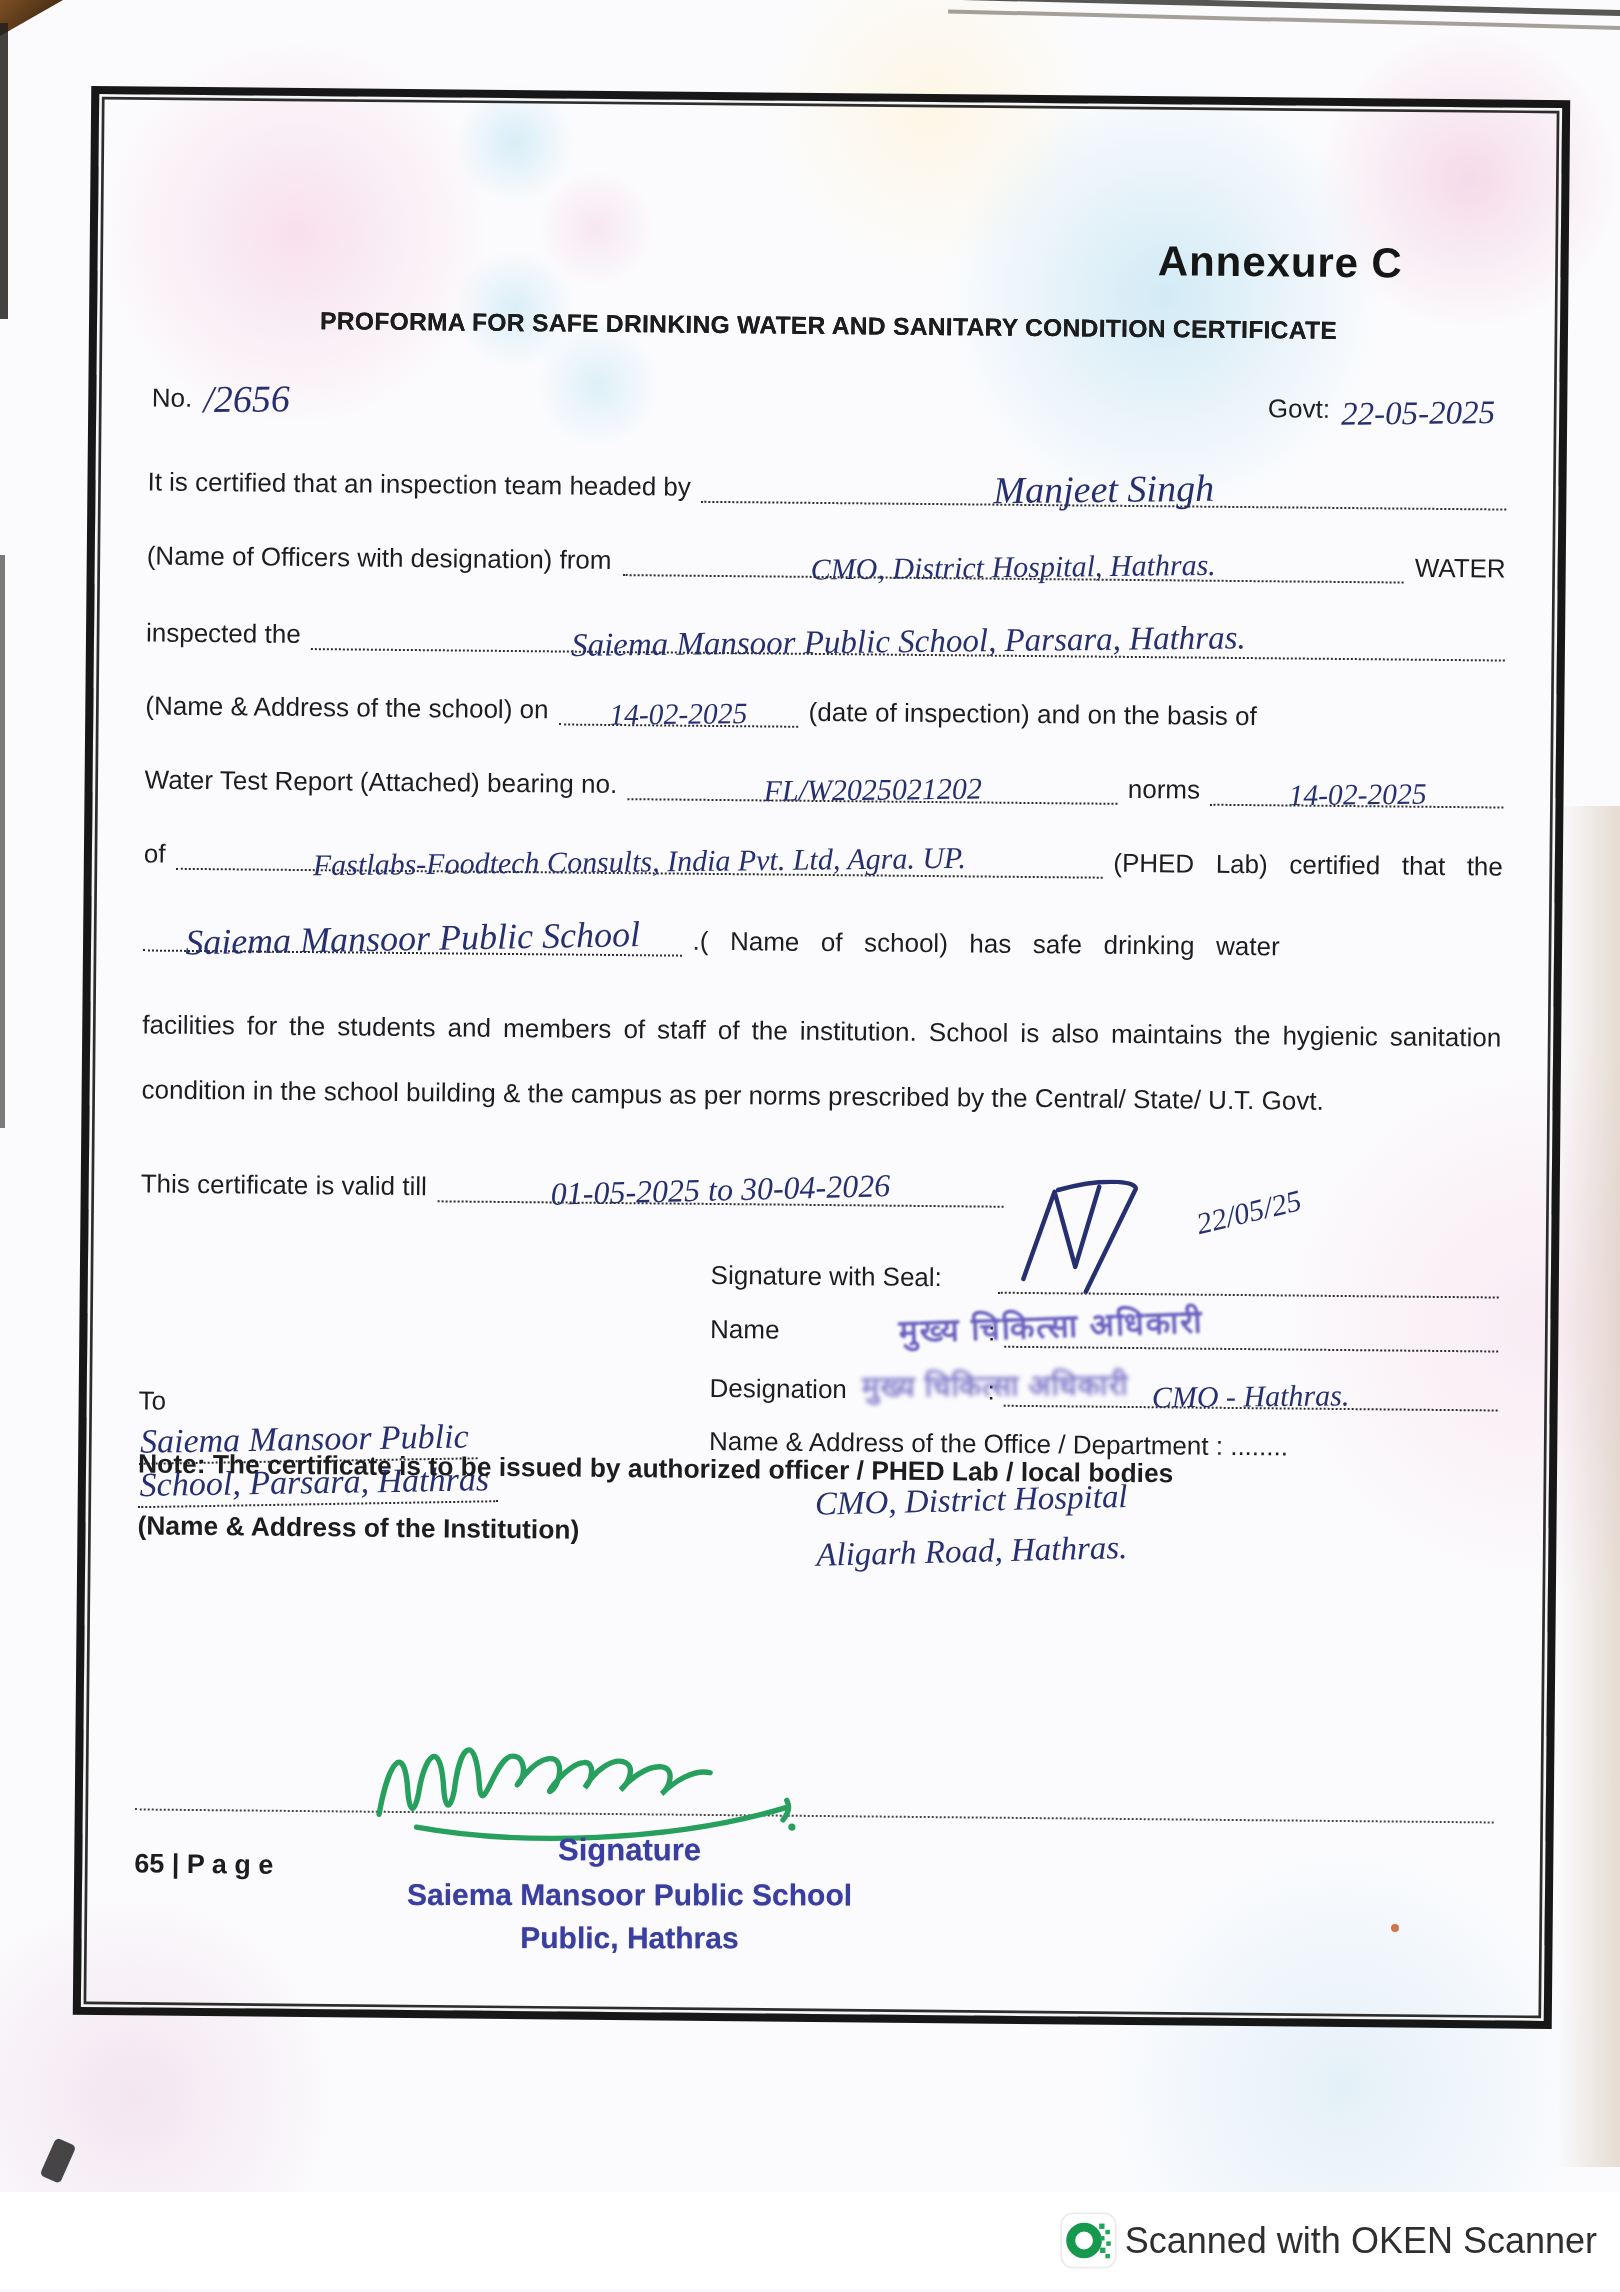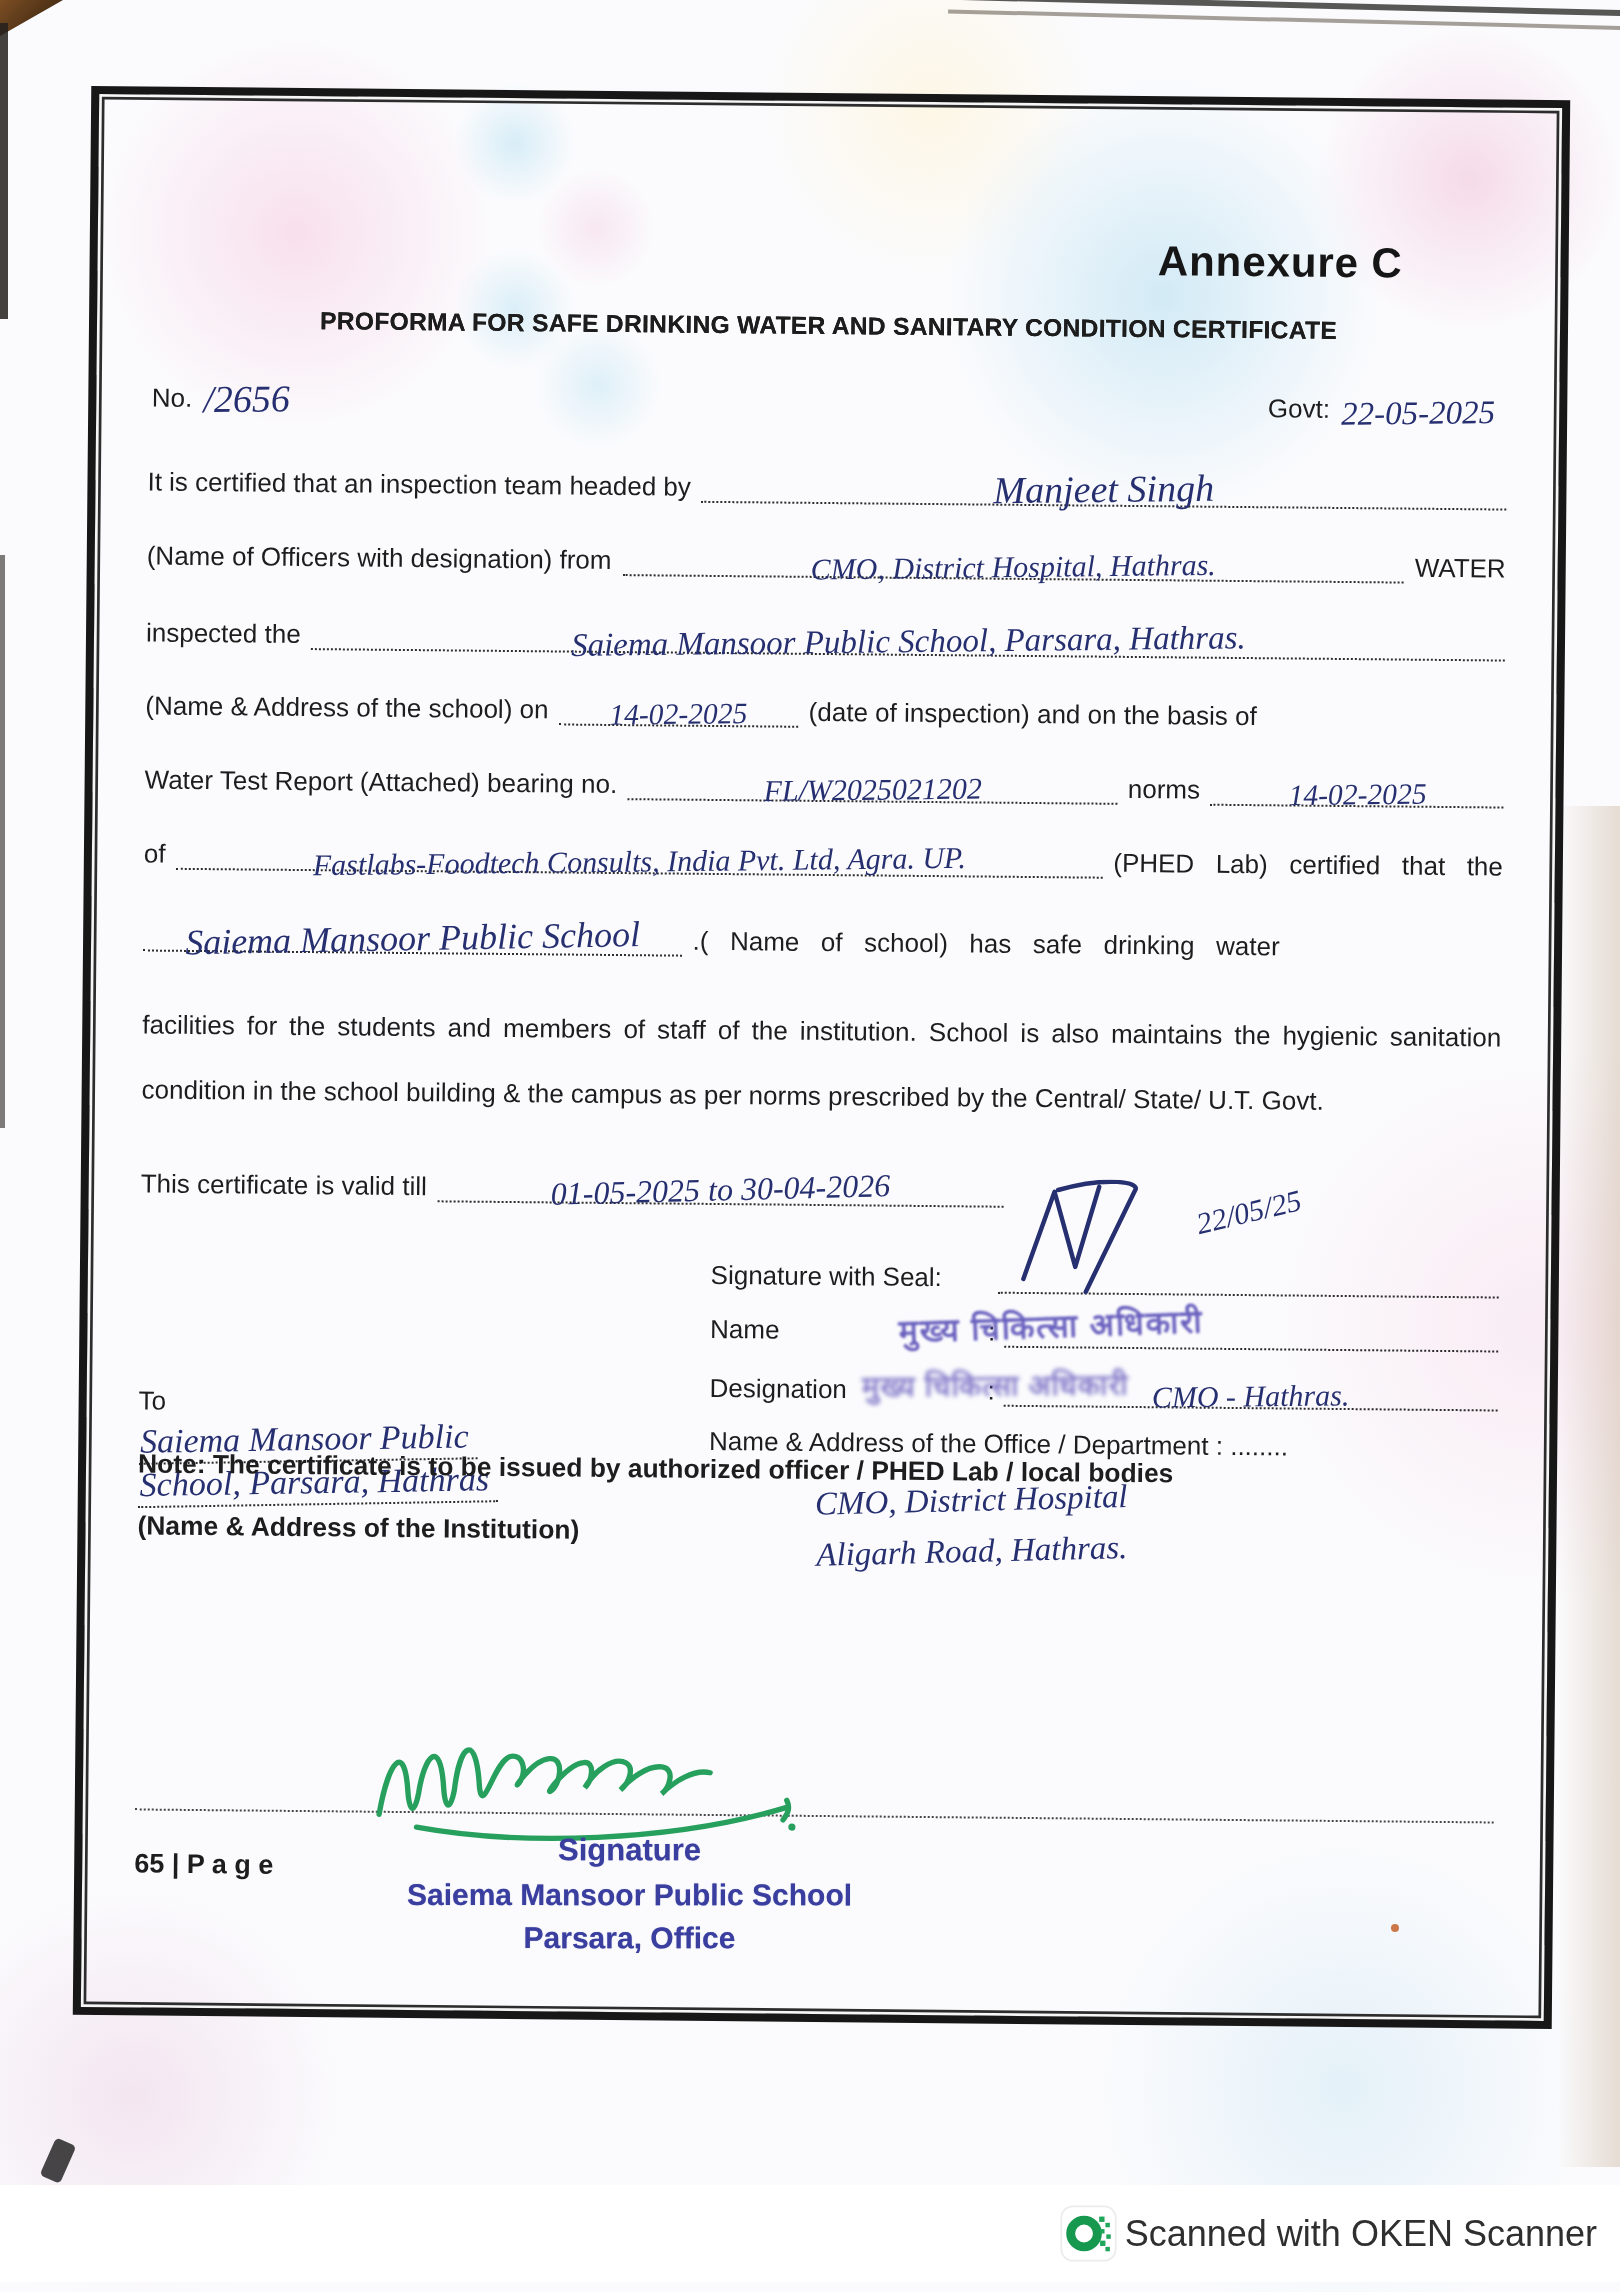--- a/index.html
+++ b/index.html
@@ -113,21 +113,21 @@
   .bottom-rule{border-top:2.7px dotted #454545;margin-top:-41px;}
   .bottom-row{display:flex;margin-top:12.5px;}
   .page-num{font-weight:bold;font-size:27px;margin-top:25px;white-space:nowrap;}
   .principal-stamp{margin-left:134px;text-align:center;color:#3a3f9f;font-weight:bold;
     line-height:1.45;transform:rotate(-0.5deg);text-shadow:0 0 0.9px rgba(58,63,159,.6);}
   .principal-stamp .l1{font-size:31px;}
   .principal-stamp .l2{font-size:30px;}
   .principal-stamp .l3{font-size:30px;}
 
   
-  .footer{position:absolute;left:0;bottom:11px;width:100%;height:97px;background:#ffffff;
+  .footer{position:absolute;left:0;bottom:4px;width:100%;height:97px;background:#ffffff;
     display:flex;align-items:center;justify-content:flex-end;padding-right:23px;box-sizing:border-box;gap:8px;}
   .footer-text{font-size:36px;color:#2f2f2f;}
 </style>
 </head>
 <body>
 
 <div class="artifact corner-brown"></div>
 <div class="artifact edge-left-a"></div>
 <div class="artifact edge-left-b"></div>
 <div class="artifact edge-top-a"></div>
@@ -252,21 +252,21 @@
         <path d="M22 118 C32 58 50 36 54 92 C56 118 62 116 66 94 C72 52 90 30 94 88 C96 114 102 112 106 90 C112 36 130 26 134 86 C138 120 150 58 168 52 C182 48 188 68 178 82 C170 92 192 56 212 54 C230 52 224 84 214 90 C206 96 232 60 250 58 C264 56 260 78 252 86 C262 68 284 50 298 58 C308 64 300 82 292 88 C302 76 322 60 338 62 C354 64 346 86 338 92 C352 78 374 64 392 68" fill="none" stroke="#27a05e" stroke-width="6" stroke-linecap="round"></path>
         <path d="M64 132 C180 152 350 146 478 106 M474 120 C480 112 482 106 478 98" fill="none" stroke="#27a05e" stroke-width="6" stroke-linecap="round"></path>
         <circle cx="484" cy="128" r="4" fill="#27a05e"></circle>
       </svg>
       <div class="bottom-rule"></div>
       <div class="bottom-row">
         <div class="page-num">65 | P a g e</div>
         <div class="principal-stamp">
           <div class="l1">Signature</div>
           <div class="l2">Saiema Mansoor Public School</div>
-          <div class="l3">Parsara, Office</div>
+          <div class="l3">Public, Hathras</div>
         </div>
       </div>
     </div>
 
   </div>
 </div>
 
 <div class="footer">
   <svg width="57" height="57" viewBox="0 0 64 64">
     <rect x="1.5" y="1.5" width="61" height="61" rx="13" fill="#ffffff" stroke="#ececec" stroke-width="2"></rect>

